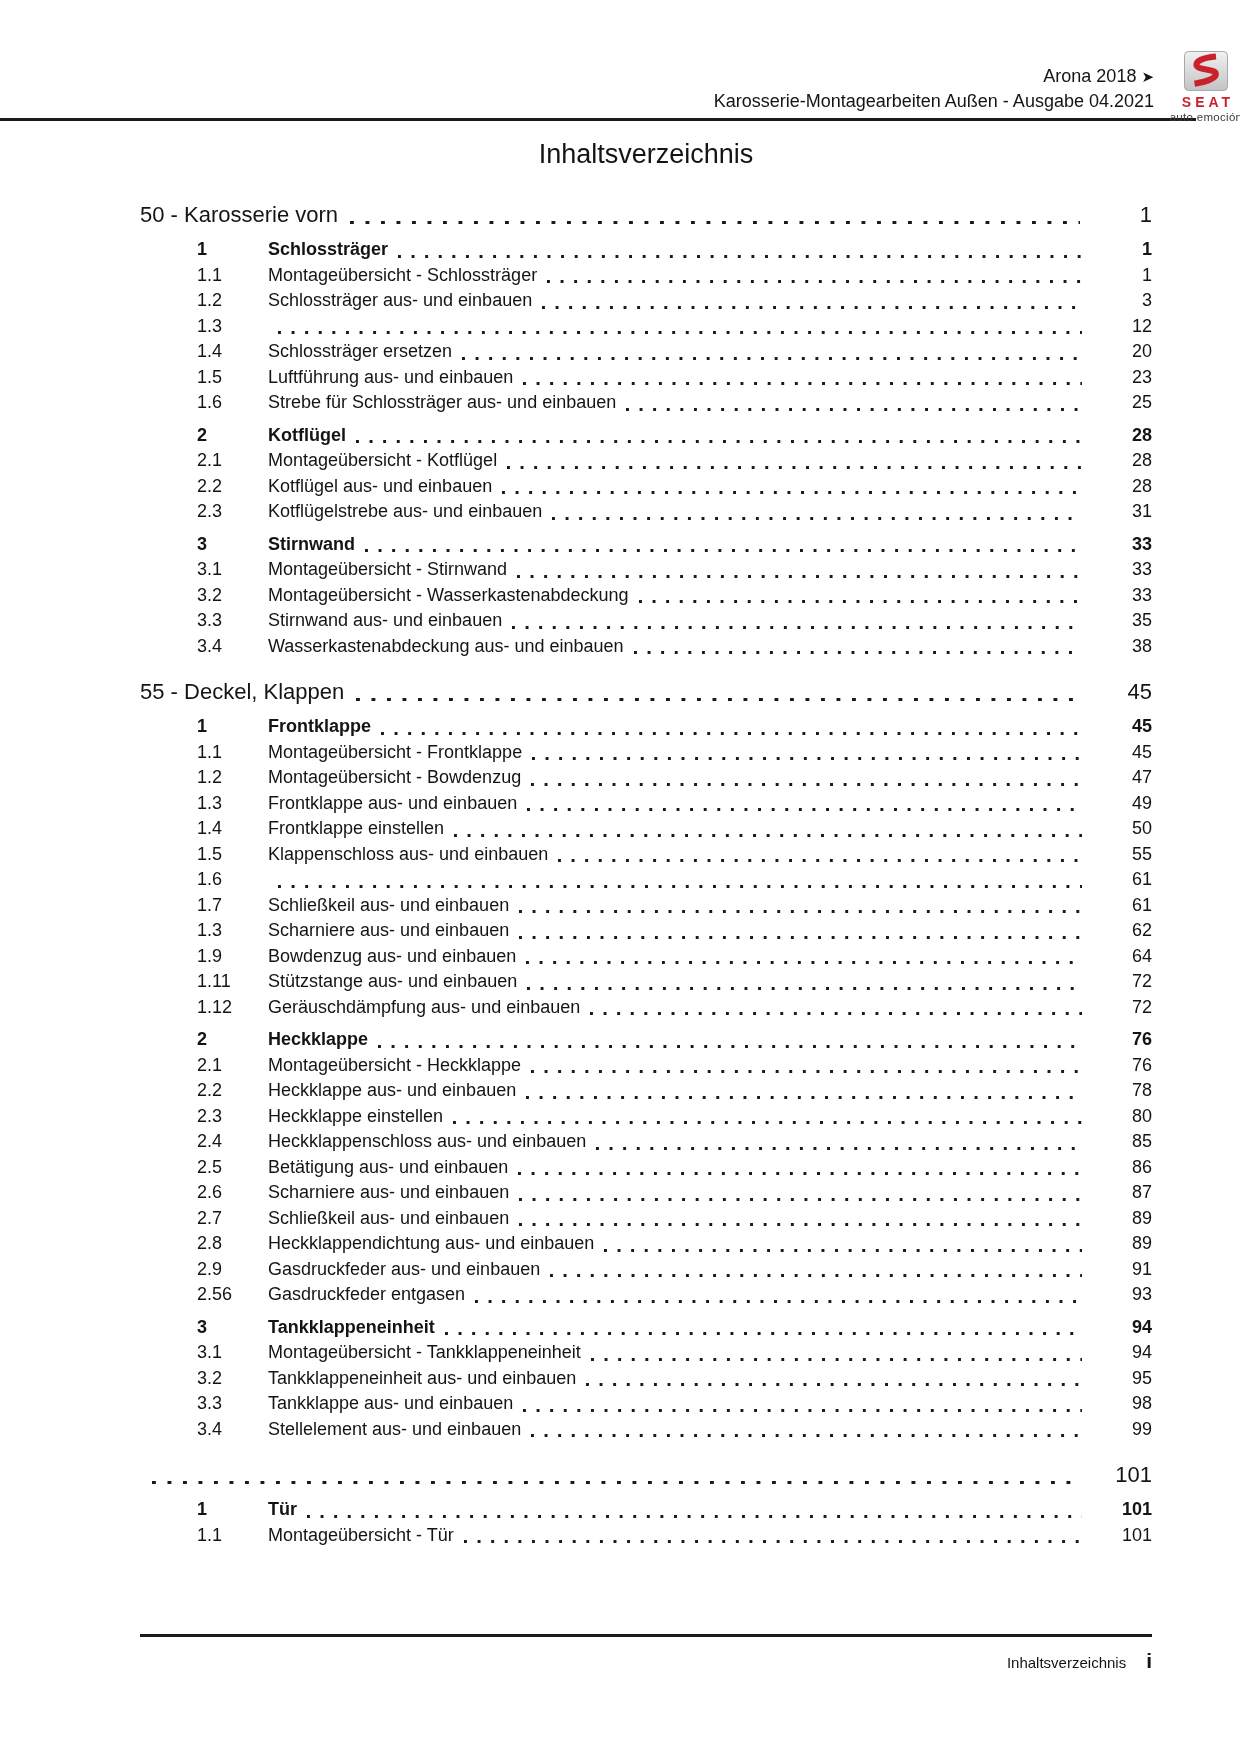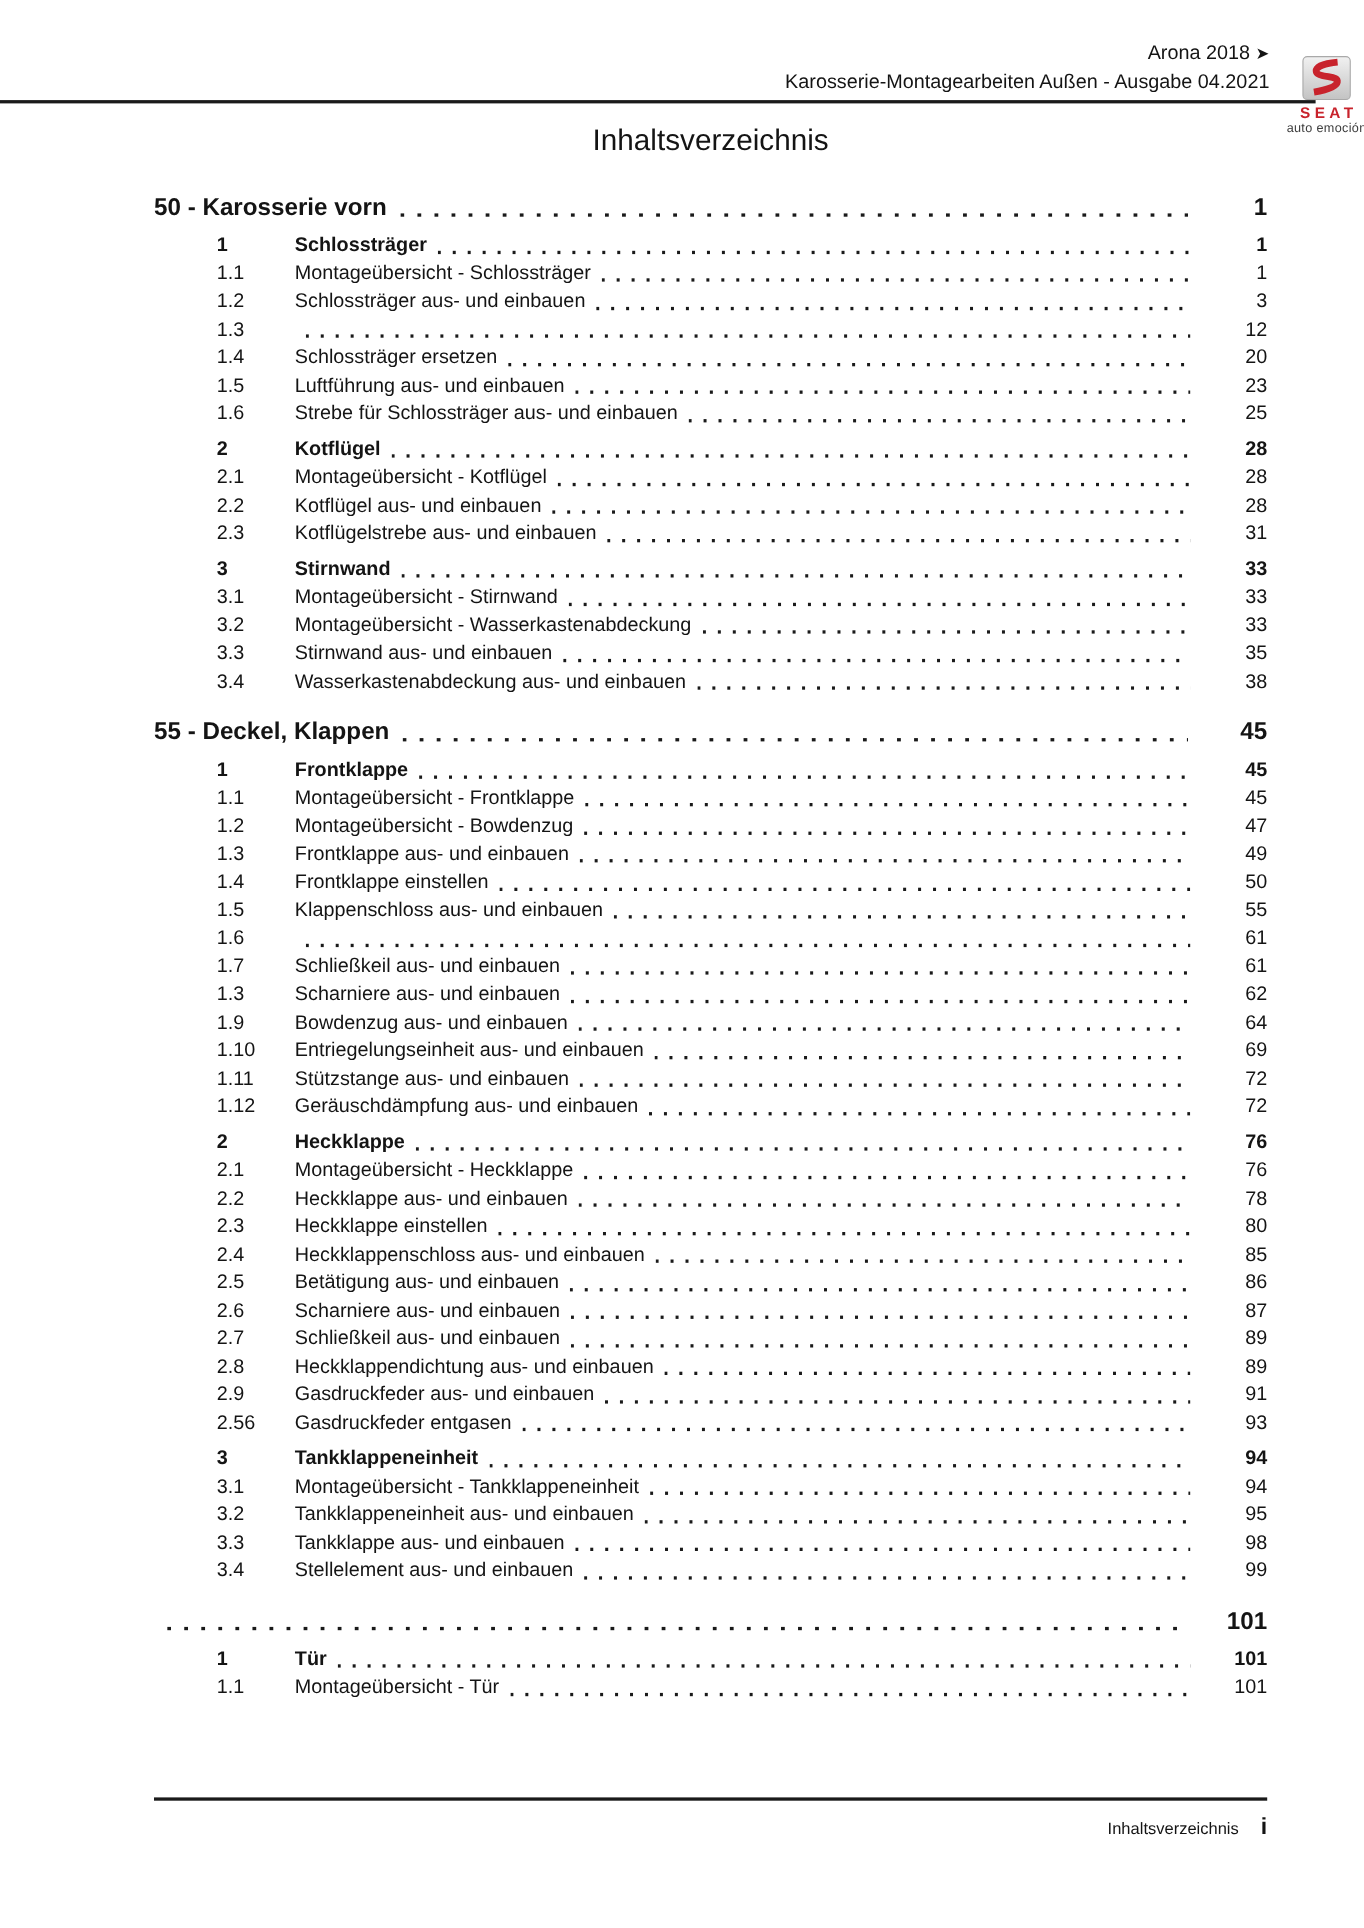--- a/index.html
+++ b/index.html
@@ -4,35 +4,35 @@
 <style>
   * { margin:0; padding:0; box-sizing:border-box; }
   html,body { background:#ffffff; }
   .page {
     position:relative; width:1240px; height:1753px; background:#fff;
     font-family:"Liberation Sans", sans-serif; color:#141414; overflow:hidden;
   }
   .content { padding:0 88px 0 140px; }
 
   
-  .page-header { position:relative; padding-top:36px; }
+  .page-header { position:relative; padding-top:64px; }
   .header-text { text-align:right; padding-right:86px; font-size:18px; line-height:24px; white-space:nowrap; }
   .arrow-glyph { font-size:15px; letter-spacing:0; }
   .header-rule { border-bottom:3px solid #1a1a1a; width:calc(100% - 44px); margin-top:5px; }
 
   .seat-logo { position:absolute; right:-12px; top:50px; width:92px; text-align:center; line-height:1; }
   .logo-square { display:block; margin:0 auto 3px auto; }
   .logo-word { font-size:14px; font-weight:bold; letter-spacing:4px; color:#c8232c; margin-left:4px; }
   .logo-tagline { font-size:11.5px; color:#3d3d3d; margin-top:3px; letter-spacing:0.3px; }
 
   
   .doc-title { text-align:center; font-size:27px; font-weight:normal; margin-top:18px; margin-bottom:30px; }
 
   
-  .toc-chapter-row { display:flex; align-items:flex-start; font-size:22px; font-weight:bold; line-height:30px; margin-top:18px; margin-bottom:4px; }
+  .toc-chapter-row { display:flex; align-items:flex-start; font-size:22px; font-weight:normal; line-height:30px; margin-top:18px; margin-bottom:4px; }
   .toc-list > .toc-chapter-row:first-child { margin-top:0; }
   .c-label { flex:none; }
 
   .toc-row { display:flex; align-items:baseline; font-size:18px; line-height:25.5px; padding-left:57px; }
   .toc-row.section { font-weight:bold; margin-top:7px; }
   .i-num { flex:none; width:71px; }
   .i-title { flex:none; }
 
   .leader {
     flex:1 1 auto; align-self:flex-end; height:2.8px; margin:0 16px 5px 10px;
@@ -271,26 +271,20 @@
     <span class="page-num">62</span>
   </div>
 
   <div class="toc-row">
     <span class="i-num">1.9</span>
     <span class="i-title">Bowdenzug aus- und einbauen</span>
     <span class="leader"></span>
     <span class="page-num">64</span>
   </div>
 
-  <div class="toc-row">
-    <span class="i-num">1.10</span>
-    <span class="i-title">Entriegelungseinheit aus- und einbauen</span>
-    <span class="leader"></span>
-    <span class="page-num">69</span>
-  </div>
 
   <div class="toc-row">
     <span class="i-num">1.11</span>
     <span class="i-title">Stützstange aus- und einbauen</span>
     <span class="leader"></span>
     <span class="page-num">72</span>
   </div>
 
   <div class="toc-row">
     <span class="i-num">1.12</span>

